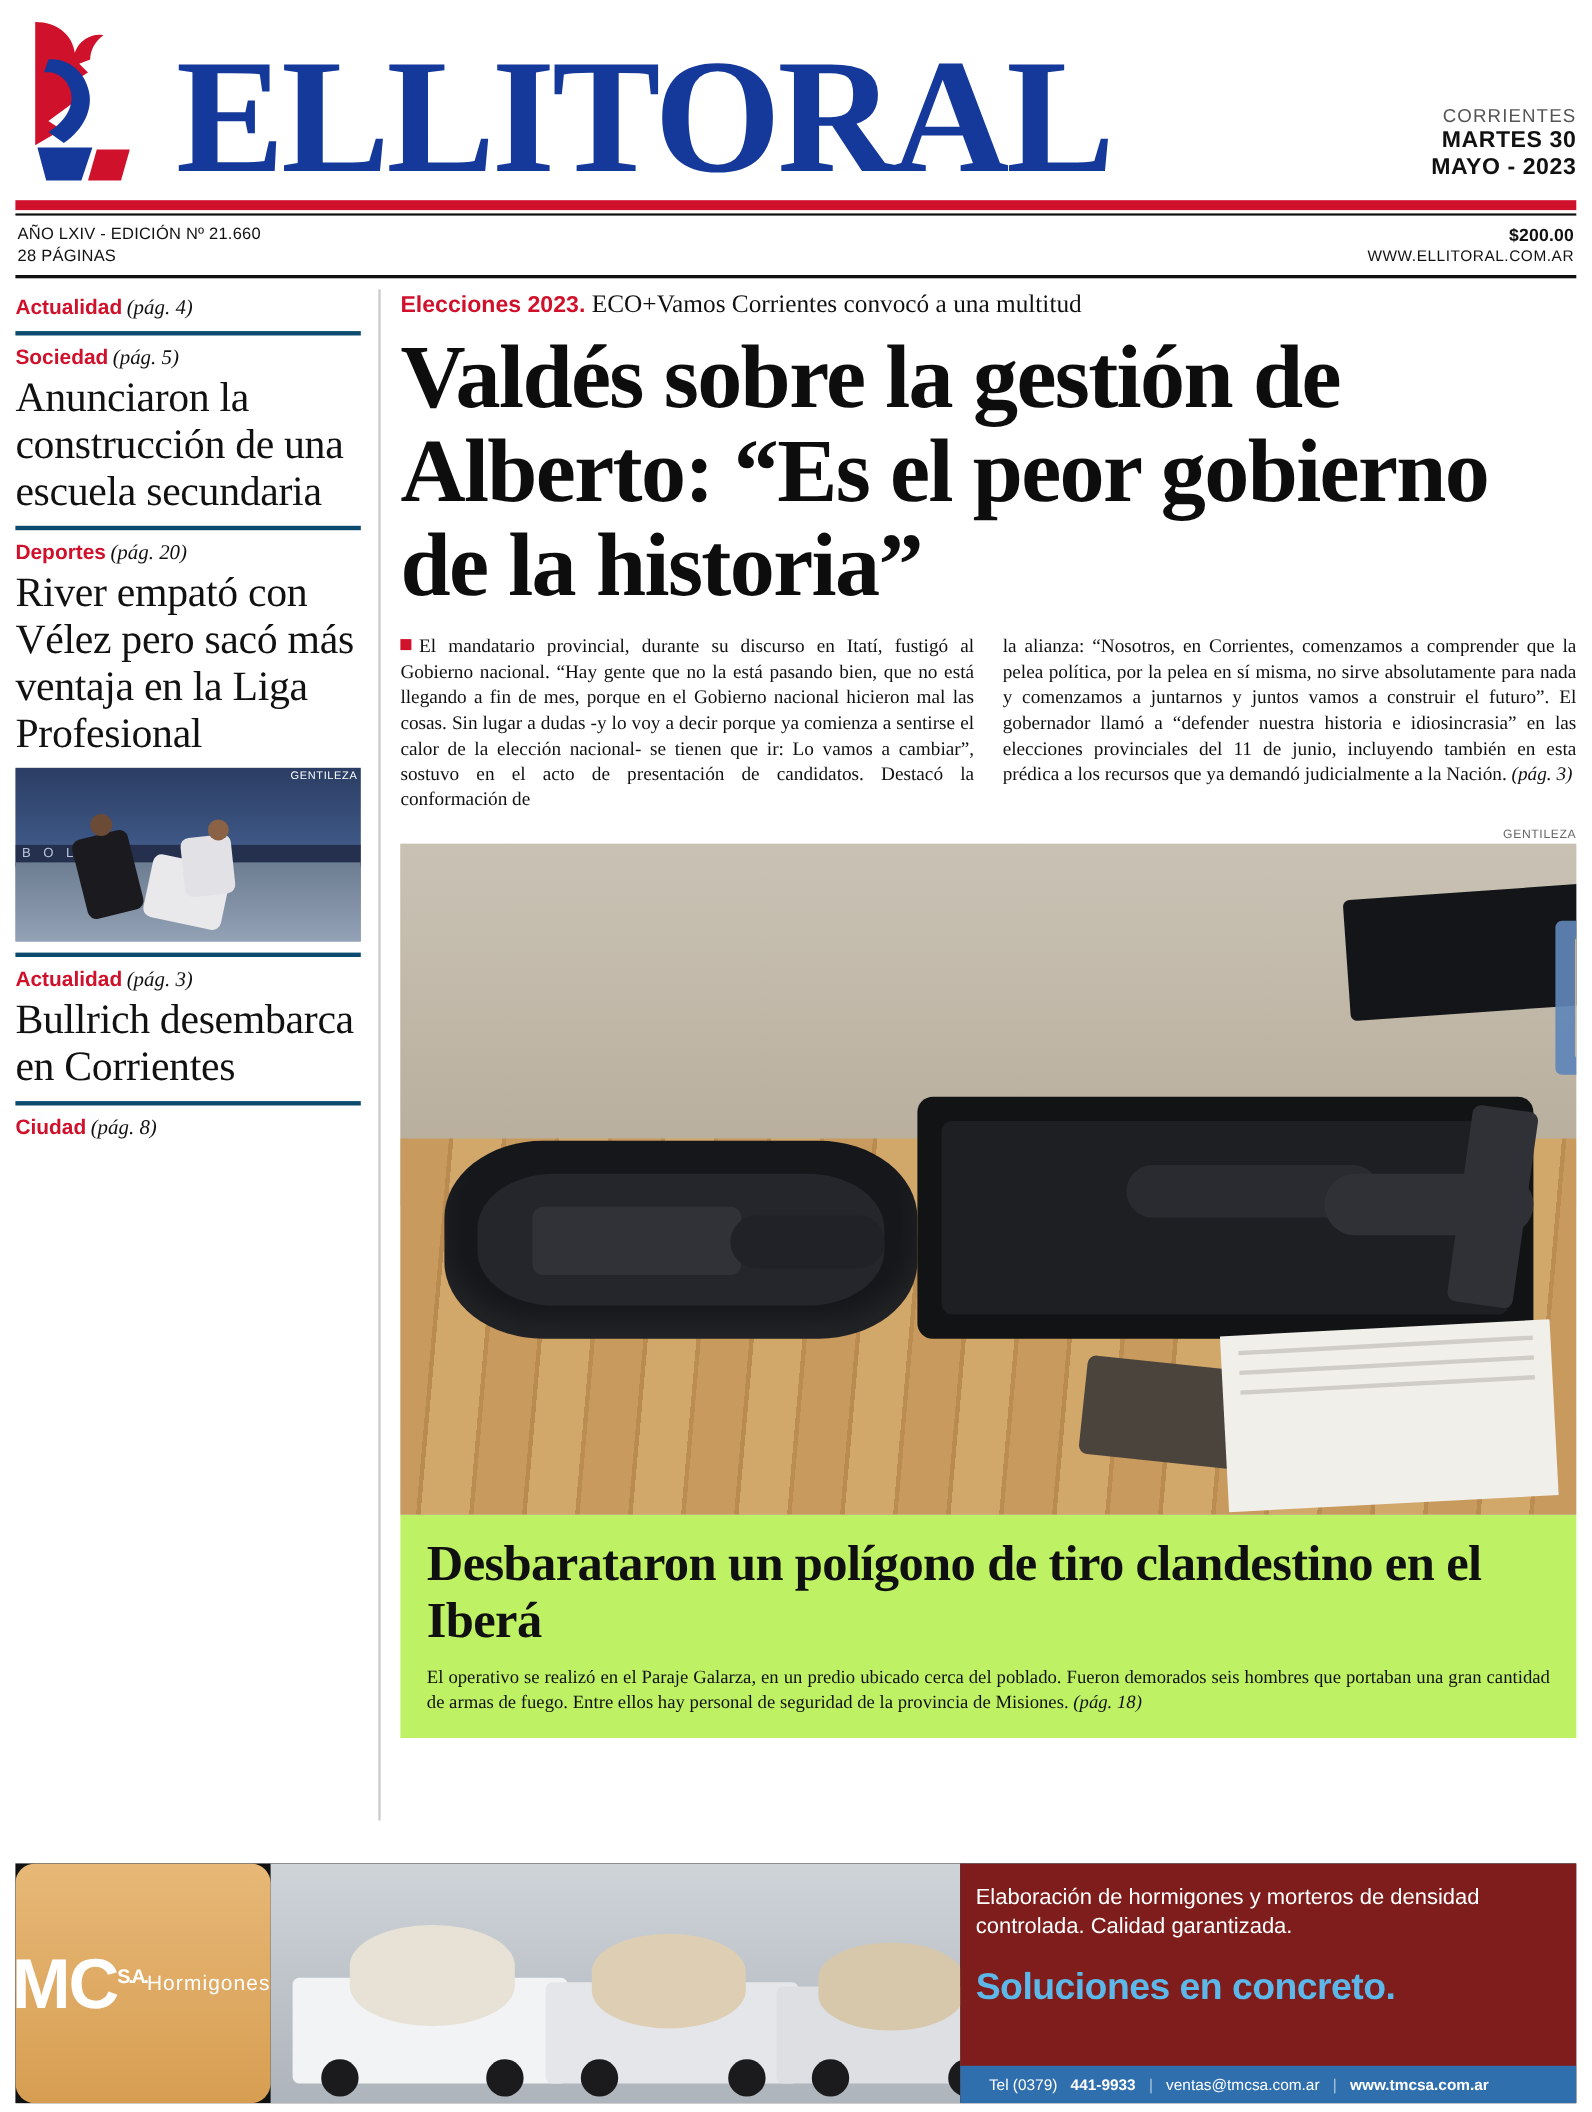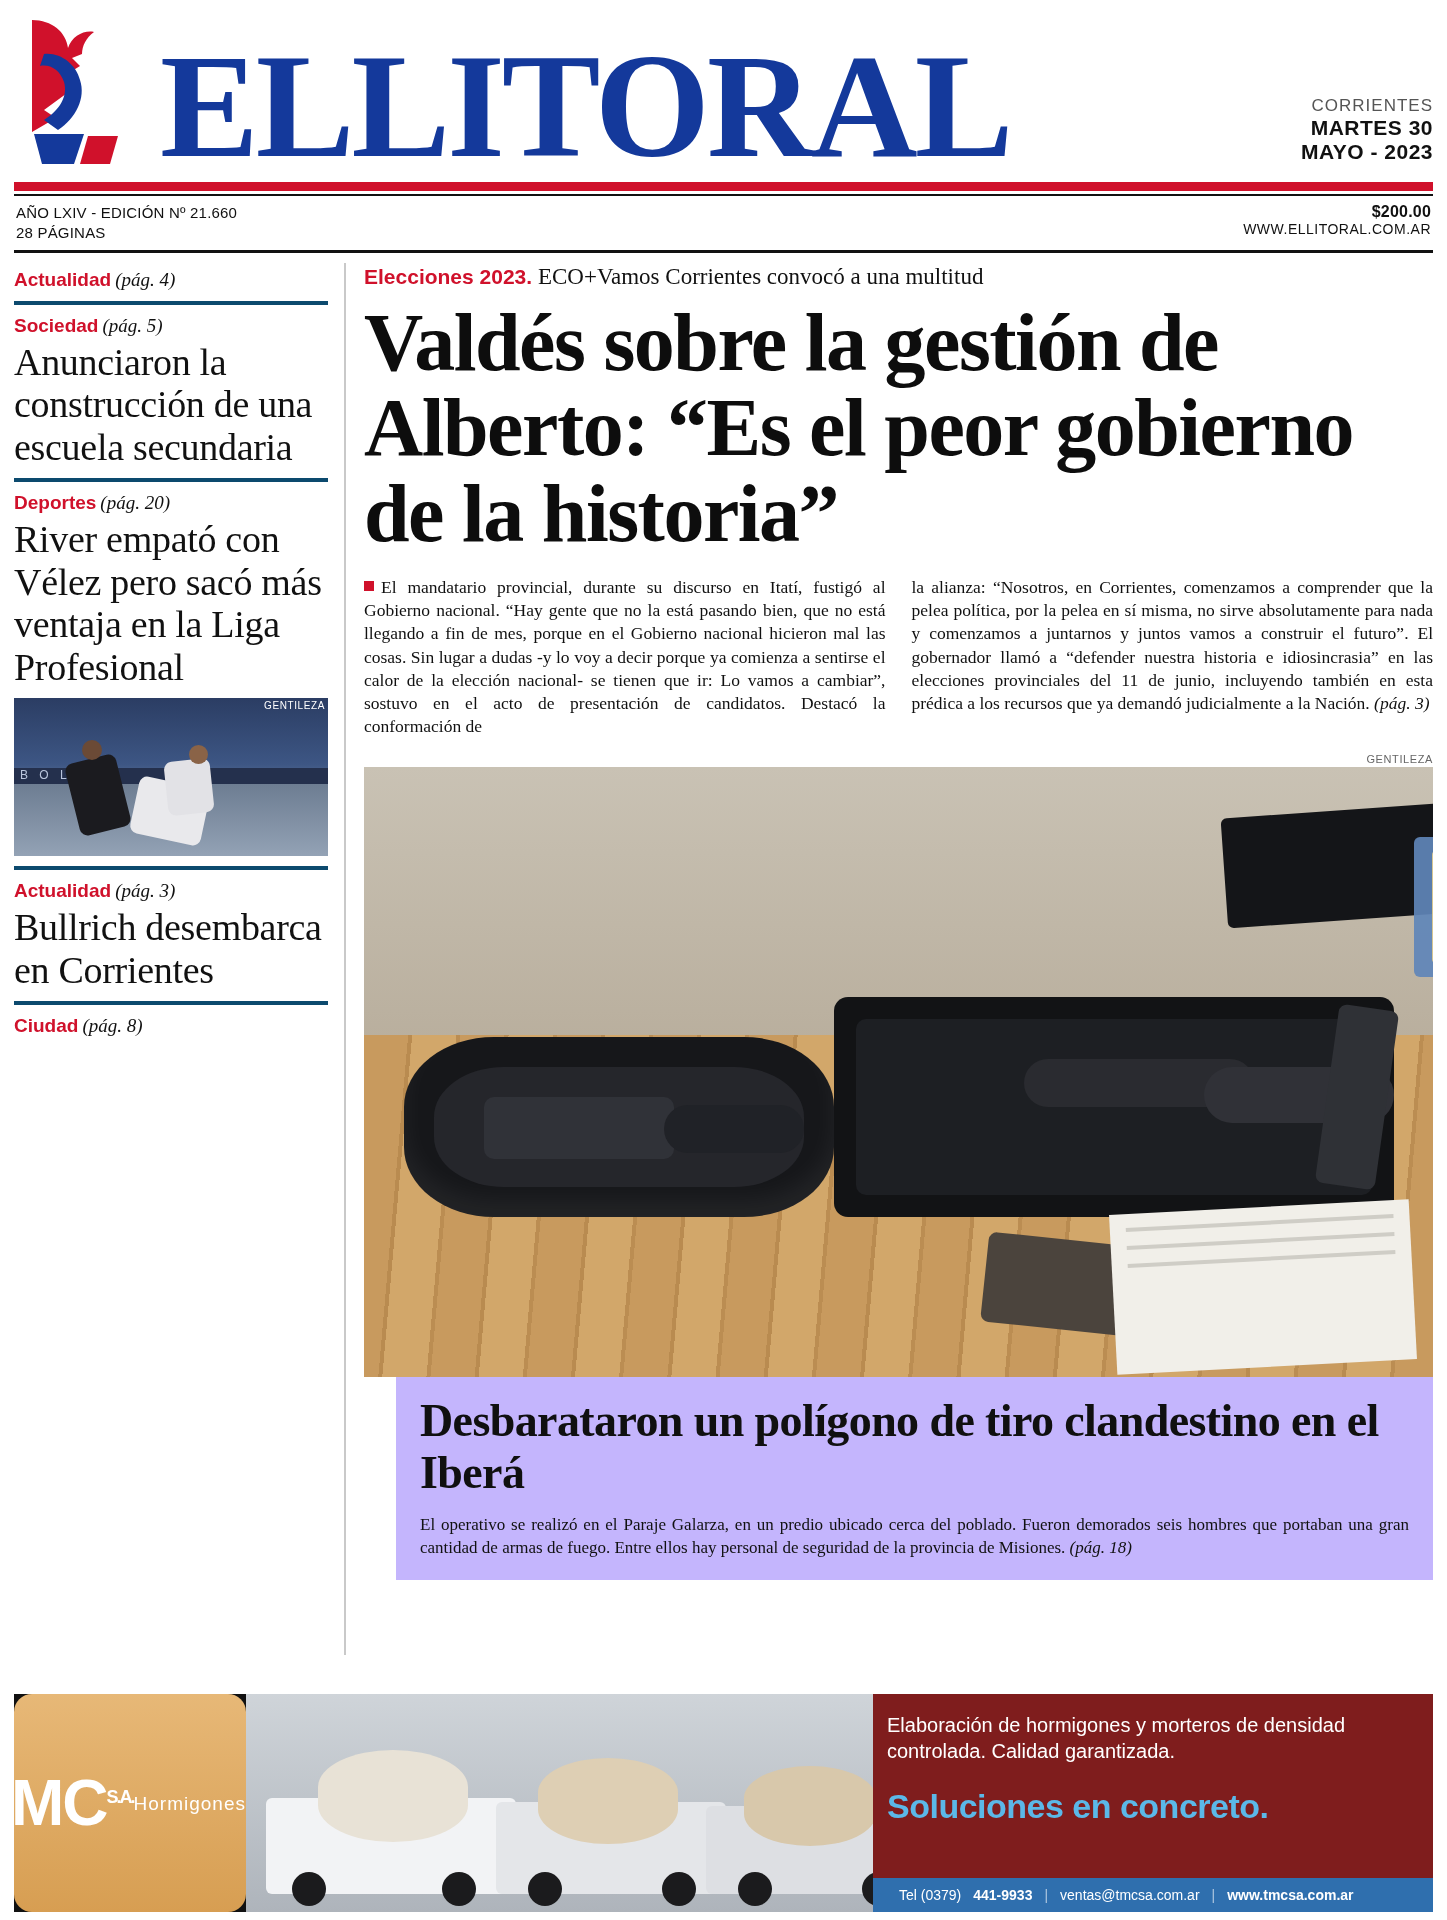--- a/index.html
+++ b/index.html
@@ -36,21 +36,21 @@
     padding-bottom: 10px;
   }
   .masthead-date .city { font-size: 17px; color:#555; letter-spacing: 1px; }
   .masthead-date .d1 { font-size: 21px; font-weight: bold; color:#111; letter-spacing: .5px; }
   .masthead-date .d2 { font-size: 21px; font-weight: bold; color:#111; letter-spacing: .5px; }
 
   .red-rule { height: 9px; background:#d0112b; margin-top: 8px; }
   .thin-rule { height: 2px; background:#111; margin-top: 3px; }
 
   .infobar {
-    display:flex; justify-content:space-between; align-items:flex-start;
+    display:flex; justify-content:space-between; align-items:center;
     font-family:"Liberation Sans", sans-serif; font-size: 15px; color:#111;
     padding: 7px 2px 6px 2px; letter-spacing:.2px;
   }
   .infobar .left div { line-height: 1.35; }
   .infobar .right { text-align:right; }
   .infobar .right .price { font-weight:bold; font-size:16px; }
   .infobar .right .web { font-size: 14px; letter-spacing:.5px; }
   .black-rule { height: 3px; background:#111; }
 
   
@@ -149,21 +149,21 @@
   .mp-scope2 { position:absolute; left:840px; top:300px; width:190px; height:56px; background:#303137; border-radius:28px; }
   .mp-cam { position:absolute; left:120px; top:330px; width:190px; height:62px; background:#303238; border-radius:10px; }
   .mp-lens { position:absolute; left:300px; top:338px; width:140px; height:48px; background:#202227; border-radius:24px; }
   .mp-gun { position:absolute; left:620px; top:480px; width:300px; height:90px; background:#4b443d; border-radius:8px; transform: rotate(6deg); }
   .mp-gunbarrel { position:absolute; left:800px; top:492px; width:170px; height:26px; background:#3c3731; border-radius:6px; transform: rotate(4deg); }
   .mp-paper { position:absolute; right:20px; bottom:10px; width:300px; height:160px; background:#f1efe9; transform: rotate(-3deg); }
   .mp-paper .ln { height:4px; background:#cfcdc6; margin:14px 16px; }
   .mp-clip { position:absolute; right:140px; bottom:120px; width:140px; height:16px; background:#c9cbd0; border-radius:4px; transform: rotate(-6deg); }
   .mp-tool { position:absolute; right:46px; top:240px; width:60px; height:180px; background:#2f3136; border-radius:8px; transform: rotate(8deg); }
 
-  .photo-caption-band { background:#c4b5fd; padding: 18px 24px 20px 24px; margin-left: 32px; }
+  .photo-caption-band { background:#bef264; padding: 18px 24px 20px 24px; }
   .pc-title {
     font-family:"Liberation Serif", serif; font-weight:bold; font-size: 46px; line-height:1.14;
     color:#101010; letter-spacing:-0.6px;
   }
   .pc-text { margin-top: 14px; font-family:"Liberation Serif", serif; font-size: 17px; line-height:1.35; text-align:justify; color:#111; }
   .pc-text i { font-style: italic; }
 
   
   .ad {
     position:absolute; left:14px; right:14px; bottom: 8px; height: 218px;

